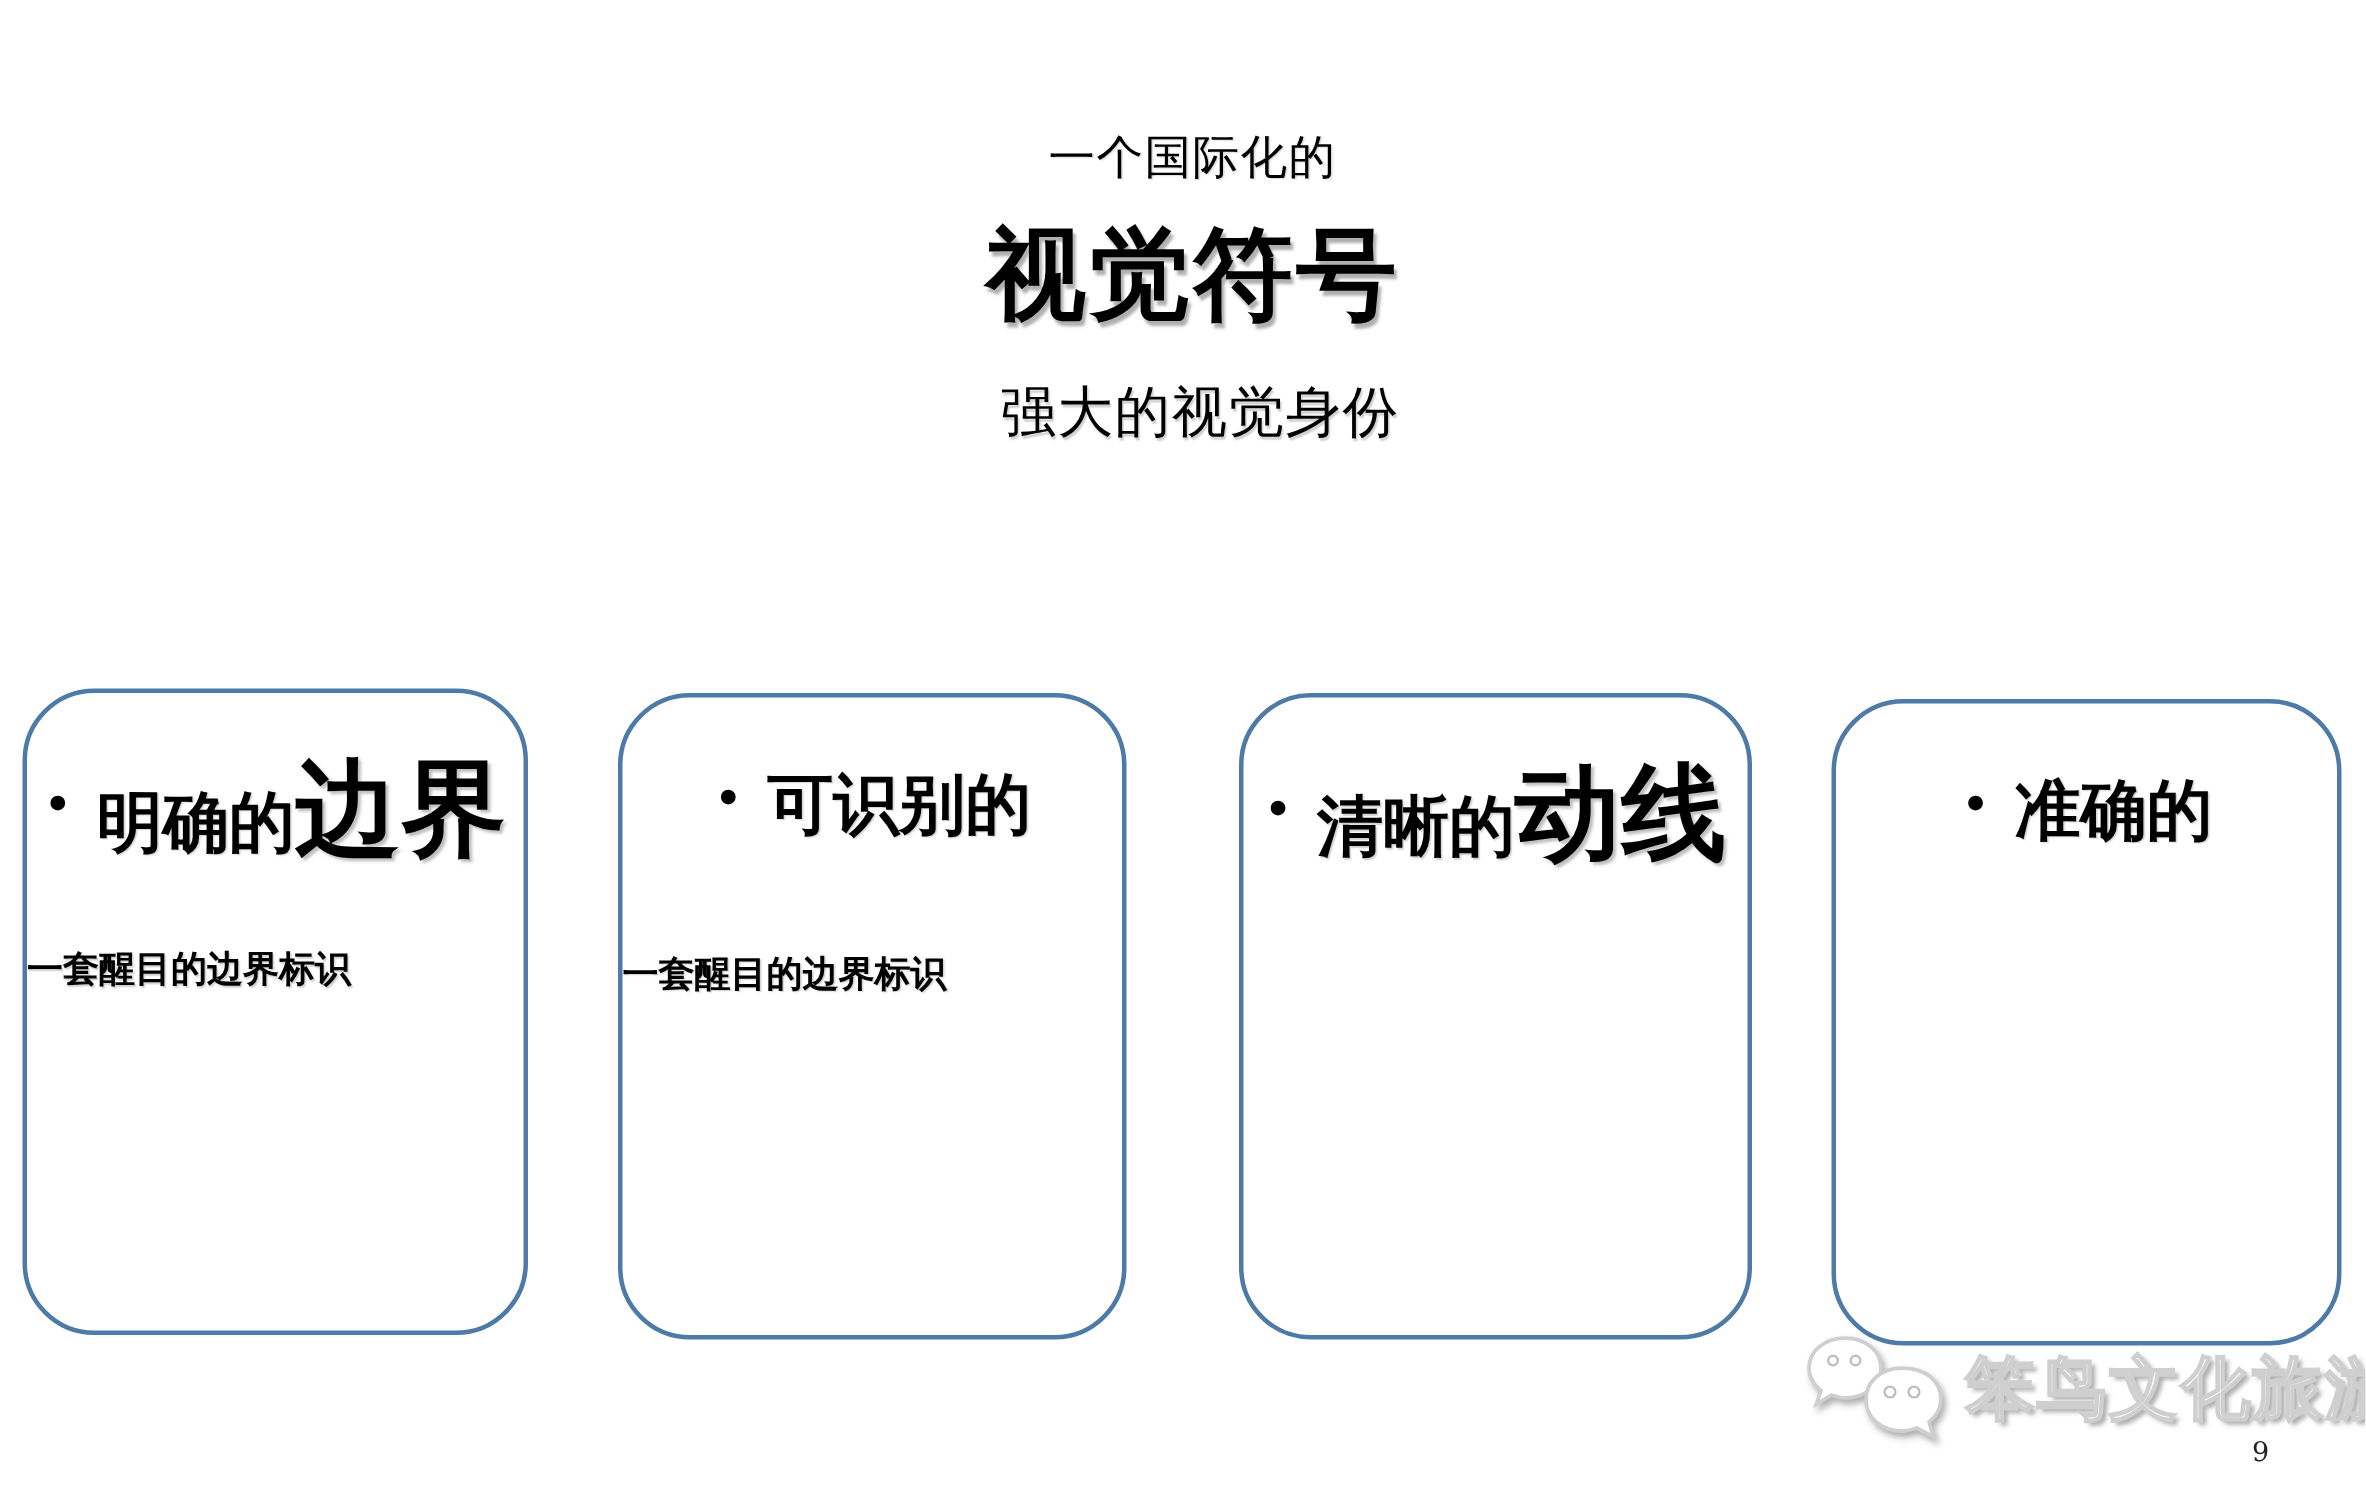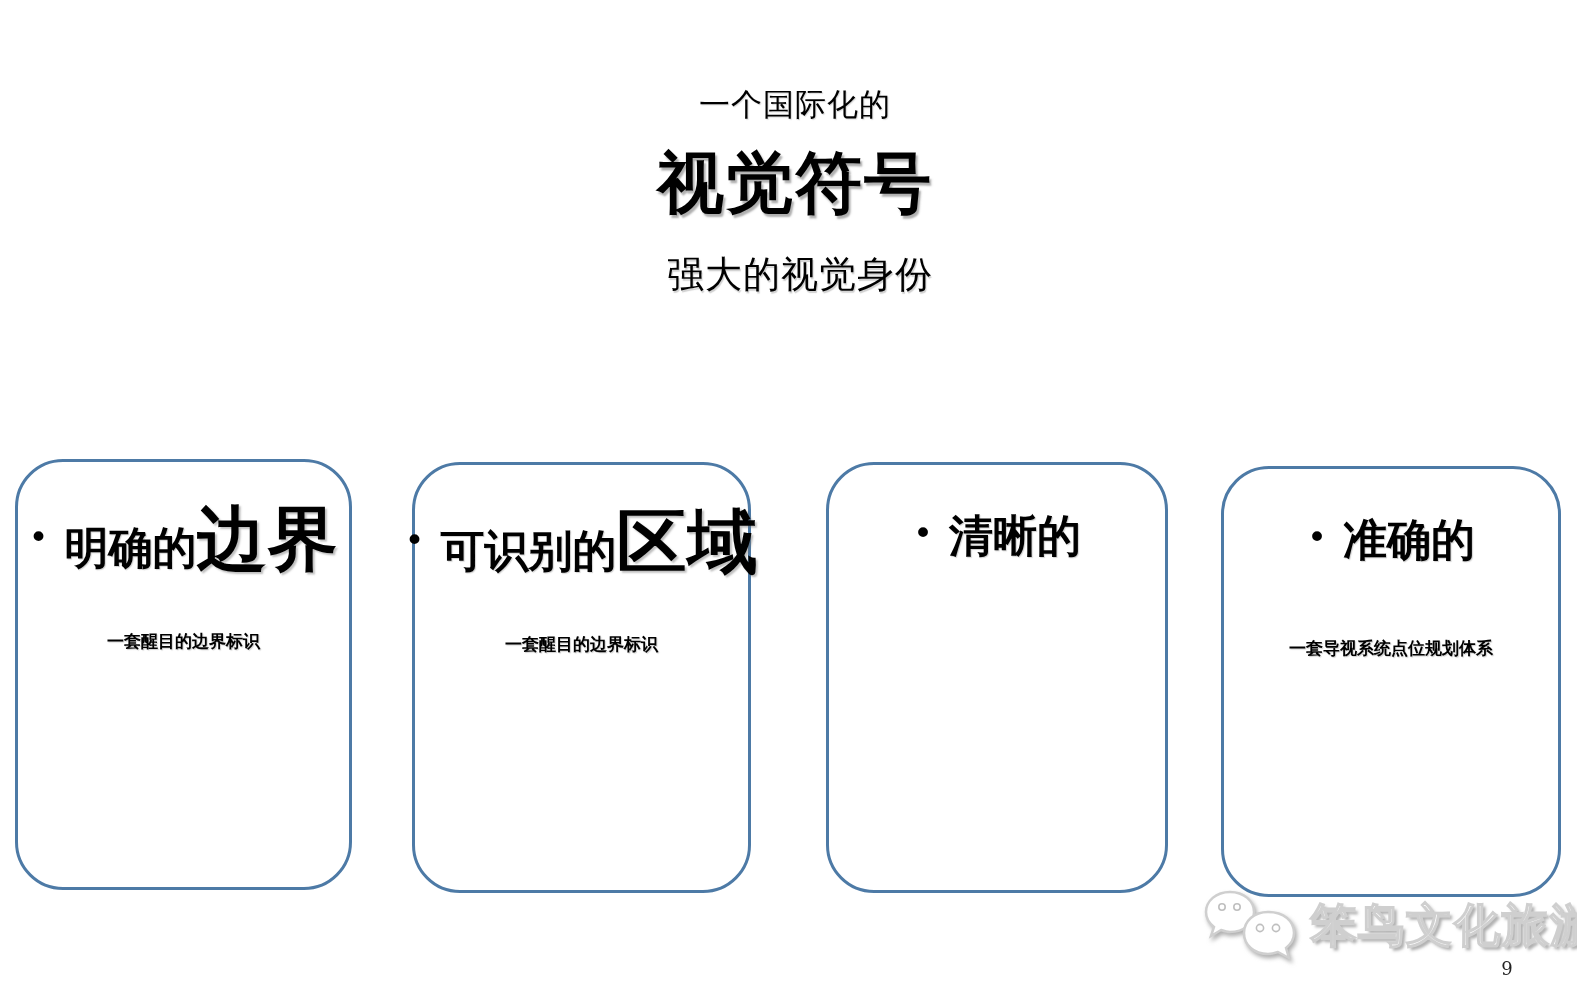--- a/index.html
+++ b/index.html
@@ -59,22 +59,21 @@
     font-size:44px; font-weight:700;
     text-shadow:1px 1px 1px rgba(100,100,100,0.3);
   }
   .card-keyword {
     font-size:70px; font-weight:900; line-height:1;
     letter-spacing:1px;
     text-shadow:2px 2px 2px rgba(110,110,110,0.45);
   }
   .card-desc {
     position:absolute; top:168px; left:0; width:100%;
-    text-align:center;
-    font-size:17px; font-weight:600;
+    font-size:24px; font-weight:600;
     letter-spacing:0px;
     text-shadow:1px 1px 1px rgba(100,100,100,0.3);
     white-space:nowrap;
   }
 
   
   .watermark {
     position:absolute; left:1198px; top:884px;
     display:flex; align-items:center;
     z-index:5;
@@ -113,38 +112,37 @@
       <span class="card-prefix">明确的</span>
       <span class="card-keyword">边界</span>
     </div>
     <div class="card-desc">一套醒目的边界标识</div>
   </div>
 
   <div class="card card-2">
     <div class="card-heading">
       <span class="bullet">•</span>
       <span class="card-prefix">可识别的</span>
-      <span class="card-keyword">区域</span>
     </div>
     <div class="card-desc">一套醒目的边界标识</div>
   </div>
 
   <div class="card card-3">
     <div class="card-heading">
       <span class="bullet">•</span>
       <span class="card-prefix">清晰的</span>
+      <span class="card-keyword">动线</span>
     </div>
   </div>
 
   <div class="card card-4">
     <div class="card-heading">
       <span class="bullet">•</span>
       <span class="card-prefix">准确的</span>
     </div>
-    <div class="card-desc">一套导视系统点位规划体系</div>
   </div>
 
   <div class="watermark">
     <svg class="wechat-icon" viewBox="0 0 108 84" xmlns="http://www.w3.org/2000/svg">
       <g fill="#ffffff" stroke="#cfcfcf" stroke-width="2.5" style="filter:drop-shadow(2px 3px 2px rgba(140,140,140,0.7));">
         <path d="M32 8 C18 8 8 17 8 28 C8 34 11 39 16 43 L13 52 L23 46 C26 47 29 48 32 48 C46 48 56 39 56 28 C56 17 46 8 32 8 Z"></path>
         <path d="M70 28 C56 28 46 37 46 49 C46 61 56 70 70 70 C73 70 77 69 80 68 L91 74 L88 64 C93 60 96 55 96 49 C96 37 86 28 70 28 Z"></path>
       </g>
       <g fill="#ffffff" stroke="#bfbfbf" stroke-width="1.6">
         <circle cx="24" cy="23" r="3.2"></circle>

